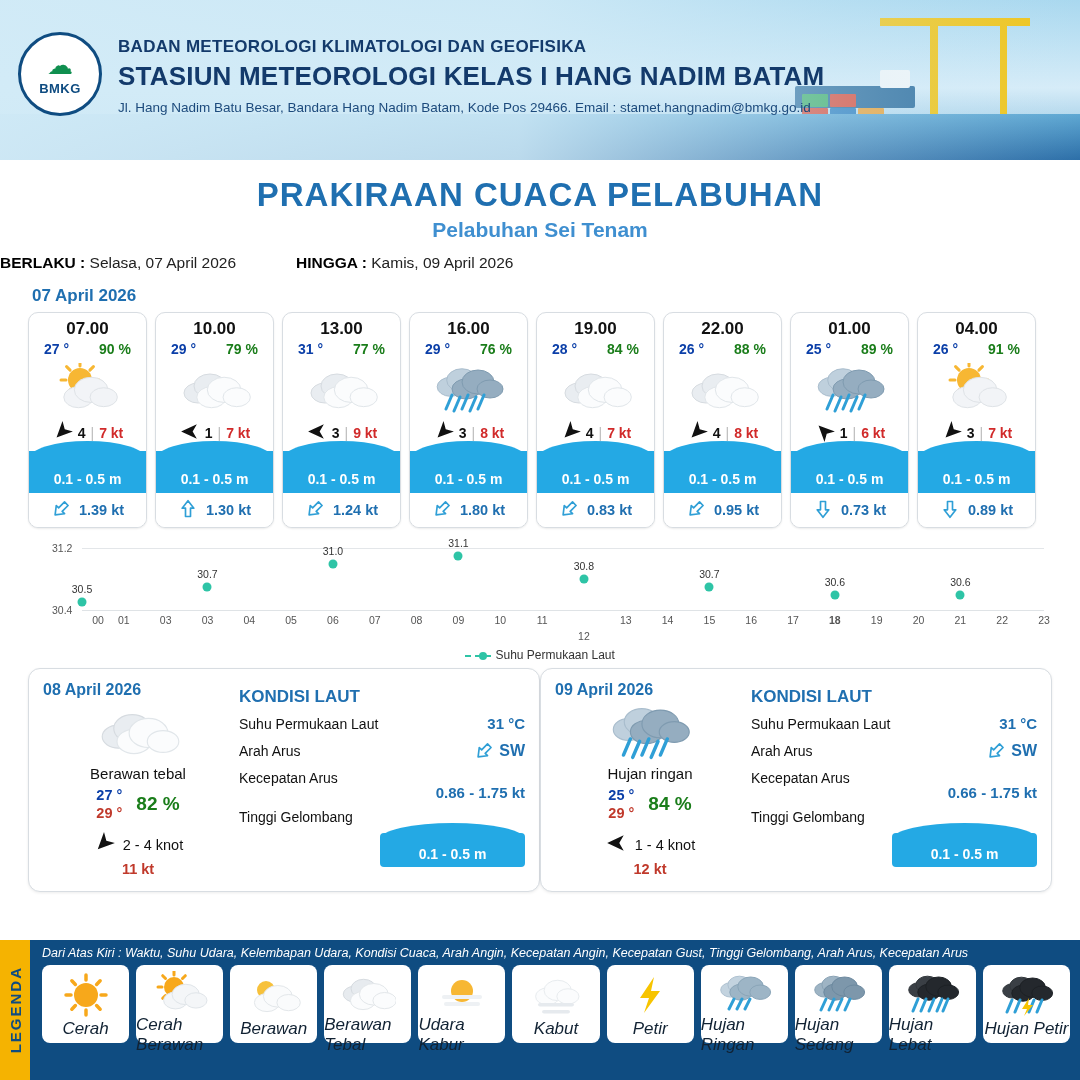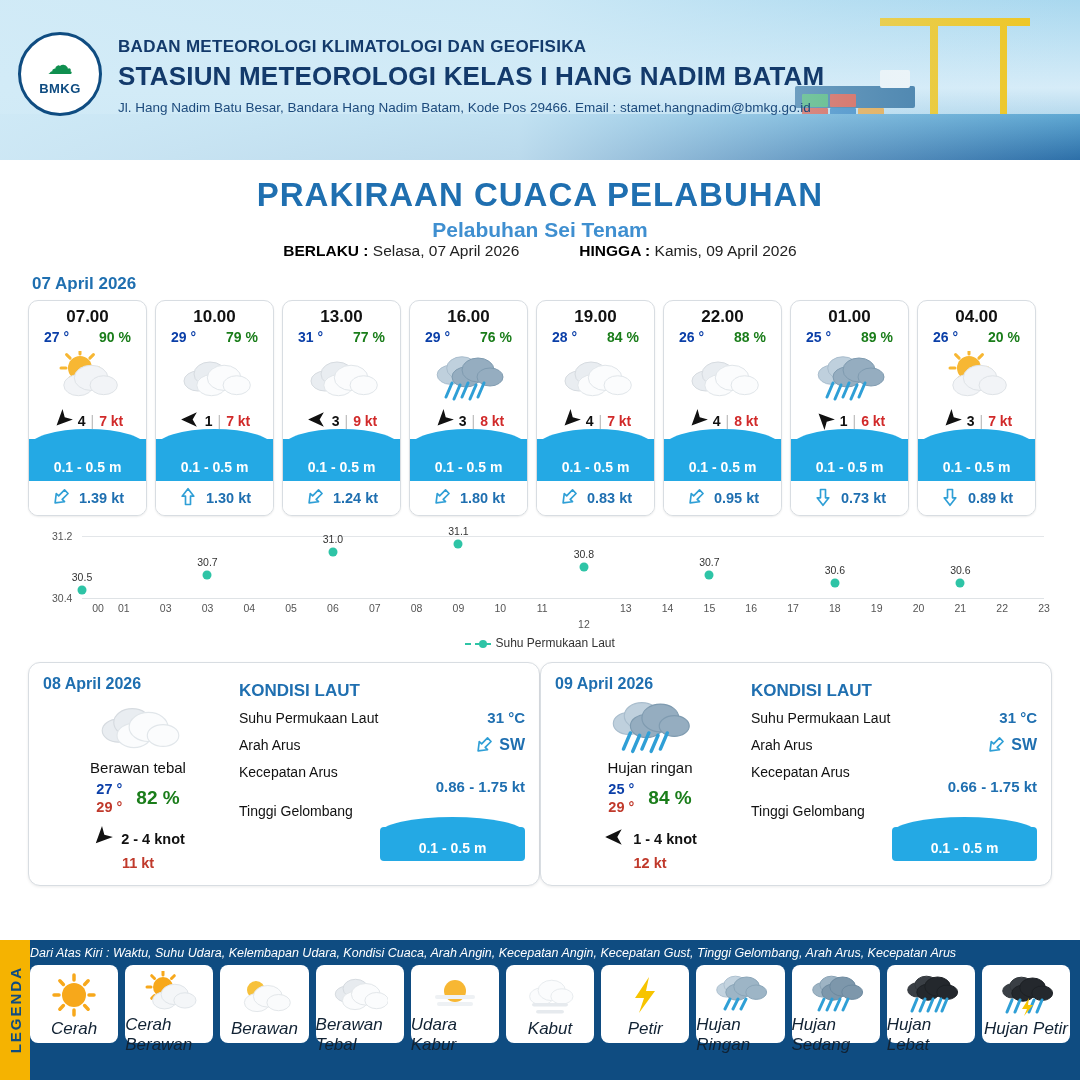--- a/index.html
+++ b/index.html
@@ -39,21 +39,21 @@
   .logo .glyph { font-size:26px; line-height:1; color:#0f8f4f; }
   .logo .lbl { font-size:13px; font-weight:bold; color:#0f4c81; letter-spacing:.5px; margin-top:3px;}
   .hdr-text { padding-top:4px; }
   .hdr-l1 { font-size:17px; font-weight:bold; color:#133a6b; letter-spacing:.3px; }
   .hdr-l2 { font-size:26px; font-weight:bold; color:#133a6b; letter-spacing:.2px; margin-top:4px; }
   .hdr-l3 { font-size:13.5px; color:#1c4a7c; margin-top:8px; }
 
   
   .title-main { text-align:center; font-size:33px; font-weight:bold; color:#1f6fb0; letter-spacing:1px; margin-top:16px; }
   .title-sub  { text-align:center; font-size:21px; font-weight:bold; color:#3f8fd0; margin-top:4px; }
-  .validity { display:flex; justify-content:center; gap:60px; font-size:15.5px; color:#222; }
+  .validity { display:flex; gap:60px; margin-top:12px; font-size:15.5px; color:#222; }
   .validity b { color:#000; }
 
   
   .date-label { margin:14px 0 6px 32px; font-size:17px; font-weight:bold; color:#1f6fb0; }
 
   
   .cards { display:flex; gap:8px; padding:0 28px; }
   .card {
     width:119px; background:#fff;
     border:1px solid #d8dde2; border-radius:10px;
@@ -89,50 +89,50 @@
   .ytick { position:absolute; left:0; font-size:10.5px; color:#555; transform:translateY(-50%); }
   .dot { position:absolute; width:9px; height:9px; border-radius:50%; background:#2ec4a6; transform:translate(-50%,-50%); }
   .dotlabel { position:absolute; font-size:10.5px; color:#333; transform:translate(-50%,-100%); white-space:nowrap; }
   .xaxis { position:absolute; left:54px; right:8px; top:66px; height:20px; border-top:1px solid #dfe3e6; }
   .xtick { position:absolute; top:3px; font-size:10.5px; color:#555; transform:translateX(-50%); }
   .legend { text-align:center; font-size:12px; color:#333; margin-top:4px; }
   .legend .lg-line { display:inline-block; width:26px; border-top:2px dashed #2ec4a6; vertical-align:middle; margin-right:4px; }
   .legend .lg-dot { display:inline-block; width:8px;height:8px;border-radius:50%;background:#2ec4a6; vertical-align:middle; margin-right:5px; margin-left:-16px;}
 
   
-  .panels { display:flex; padding:0 28px; margin-top:12px;border-radius:13px; }
+  .panels { display:flex; padding:0 28px; margin-top:6px;border-radius:13px; }
   .panel { flex:1; background:#fff; border:1px solid #d8dde2; border-radius:12px; box-shadow:0 1px 3px rgba(0,0,0,.08); padding:12px 14px 14px; display:flex; }
   .p-left { width:190px; text-align:center; }
   .p-date { font-size:16px; font-weight:bold; color:#1f6fb0; text-align:left; margin-bottom:2px; }
   .p-icon { height:62px; display:flex; align-items:center; justify-content:center; }
   .p-cond { font-size:15px; color:#111; margin-top:2px; }
   .p-tt { display:flex; align-items:center; justify-content:center; gap:14px; margin-top:4px; }
   .p-temps { font-size:14.5px; font-weight:bold; text-align:left; line-height:1.25; }
   .p-temps .lo { color:#0b3fa8; }
   .p-temps .hi { color:#c0392b; }
   .p-hum { font-size:19px; font-weight:bold; color:#1a7d1a; }
-  .p-wind { display:flex; align-items:center; justify-content:center; gap:8px; margin-top:10px; font-size:14.5px; font-weight:bold; color:#111; }
+  .p-wind { display:flex; align-items:center; justify-content:center; gap:8px; margin-top:10px; font-size:14.5px; font-weight:normal; color:#111; }
   .p-gust { font-size:14.5px; font-weight:bold; color:#c0392b; margin-top:4px; }
   .p-right { flex:1; padding-left:6px; }
   .p-title { font-size:17px; font-weight:bold; color:#1f6fb0; margin:6px 0 8px; }
   .p-line { display:flex; justify-content:space-between; align-items:center; font-size:14px; color:#111; margin-bottom:9px; }
   .p-val { color:#1f6fb0; font-weight:bold; font-size:15px; }
   .p-cur { display:flex; align-items:center; gap:5px; color:#1f6fb0; font-weight:bold; font-size:16px; }
   .p-wave { position:relative; height:40px; margin-top:2px; }
   .p-wave .bar {
     position:absolute; right:0; bottom:0; width:145px; height:34px; background:#24a9e4; border-radius:4px;
     color:#fff; font-size:14px; font-weight:bold; display:flex; align-items:flex-end; justify-content:center; padding-bottom:5px;
   }
   .p-wave .crest { position:absolute; right:0; bottom:28px; width:145px; height:16px; background:#24a9e4; border-radius:50% 50% 0 0/100% 100% 0 0; }
 
   
   .legend-strip { position:absolute; left:0; right:0; bottom:0; height:140px; background:#0f4c81; display:flex; }
   .legend-side { width:30px; background:#f5b301; display:flex; align-items:center; justify-content:center; }
   .legend-side span { writing-mode:vertical-rl; transform:rotate(180deg); font-size:15px; font-weight:bold; color:#0f4c81; letter-spacing:2px; }
-  .legend-body { flex:1; padding:6px 10px 4px 0;border-radius:28px; }
+  .legend-body { flex:1; padding:6px 10px 4px 12px;border-radius:28px; }
   .legend-note { color:#fff; font-size:12.5px; font-style:italic; margin-bottom:5px; }
   .legend-items { display:flex; gap:7px; }
   .li { flex:1; background:#fff; border-radius:8px; height:78px; display:flex; flex-direction:column; align-items:center; justify-content:flex-start; padding-top:6px; }
   .li .ic { height:48px; display:flex; align-items:center; justify-content:center; }
   .li .nm { font-size:17px; color:#123;font-style:italic; }
 
   .svgw { display:block; }
 </style>
 </head>
 <body>
@@ -441,21 +441,21 @@
       <span><svg width="20" height="20" viewBox="0 0 24 24" style="transform:rotate(180deg)">
     <path d="M12 2 L19 11 L15 11 L15 21 L9 21 L9 11 L5 11 Z" fill="#ffffff" stroke="#2f9fd6" stroke-width="2" stroke-linejoin="round"></path>
           </svg></span>
       <span>0.73 kt</span>
     </div>
     </div>
     <div class="card">
     <div class="c-time">04.00</div>
     <div class="c-row">
       <span class="c-temp">26 °</span>
-      <span class="c-hum">20 %</span>
+      <span class="c-hum">91 %</span>
     </div>
     <div class="c-icon">
         <svg class="svgw" width="78" height="52" viewBox="0 0 78 52">
       <circle cx="31" cy="17" r="12" fill="#f7b733"></circle>
       <line x1="45" y1="17" x2="50" y2="17" stroke="#f7b733" stroke-width="3" stroke-linecap="round"></line>
           <line x1="40.89949493661167" y1="26.899494936611664" x2="44.435028842544405" y2="30.4350288425444" stroke="#f7b733" stroke-width="3" stroke-linecap="round"></line>
           <line x1="31" y1="31" x2="31" y2="36" stroke="#f7b733" stroke-width="3" stroke-linecap="round"></line>
           <line x1="21.100505063388336" y1="26.899494936611667" x2="17.5649711574556" y2="30.435028842544405" stroke="#f7b733" stroke-width="3" stroke-linecap="round"></line>
           <line x1="17" y1="17" x2="12" y2="17.000000000000004" stroke="#f7b733" stroke-width="3" stroke-linecap="round"></line>
           <line x1="21.100505063388333" y1="7.100505063388336" x2="17.564971157455595" y2="3.5649711574555987" stroke="#f7b733" stroke-width="3" stroke-linecap="round"></line>
@@ -522,21 +522,21 @@
       <div class="xtick" style="left: 334.609px;">08</div>
       <div class="xtick" style="left: 376.435px;">09</div>
       <div class="xtick" style="left: 418.261px;">10</div>
       <div class="xtick" style="left: 460.087px;">11</div>
       <div class="xtick" style="left: 501.913px; margin-top: 16px;">12</div>
       <div class="xtick" style="left: 543.739px;">13</div>
       <div class="xtick" style="left: 585.565px;">14</div>
       <div class="xtick" style="left: 627.391px;">15</div>
       <div class="xtick" style="left: 669.217px;">16</div>
       <div class="xtick" style="left: 711.043px;">17</div>
-      <div class="xtick" style="left: 752.87px;">18</div>
+      <div class="xtick" style="left: 752.87px; font-weight: bold;">18</div>
       <div class="xtick" style="left: 794.696px;">19</div>
       <div class="xtick" style="left: 836.522px;">20</div>
       <div class="xtick" style="left: 878.348px;">21</div>
       <div class="xtick" style="left: 920.174px;">22</div>
       <div class="xtick" style="left: 962px;">23</div>
     </div>
 </div>
 <div class="legend">
   <span class="lg-line"></span><span class="lg-dot"></span>
   <span>Suhu Permukaan Laut</span>

